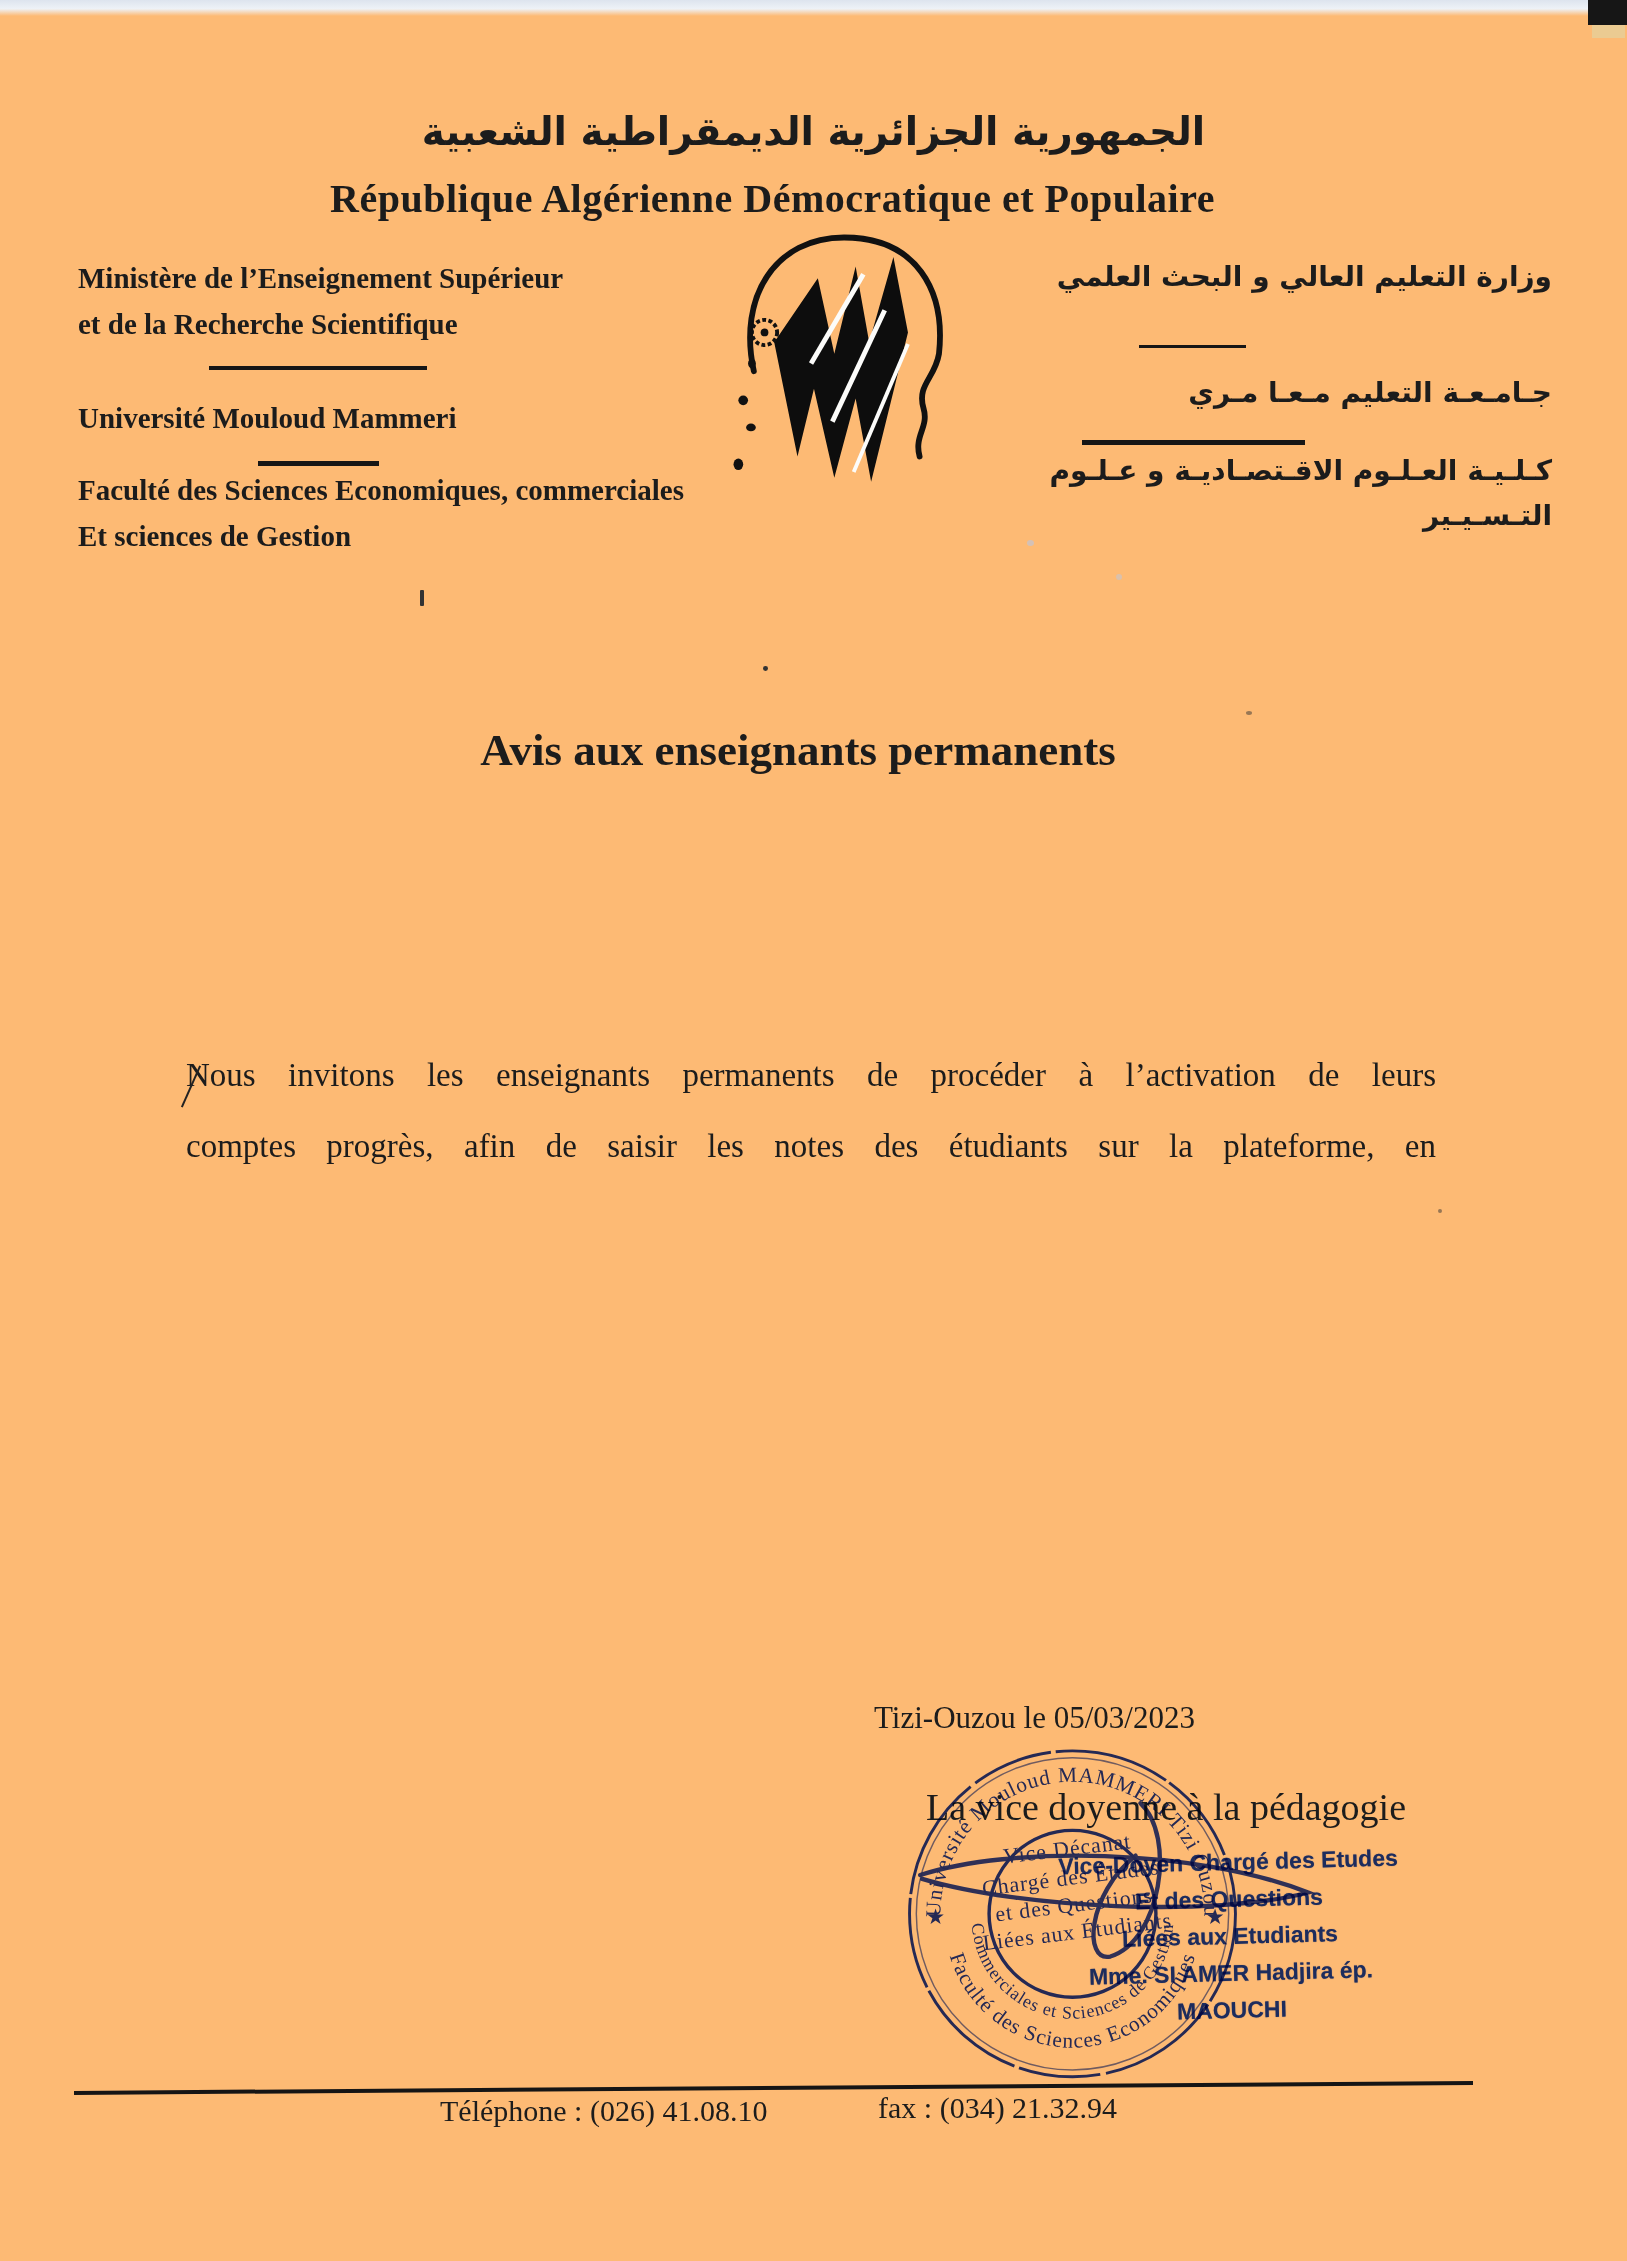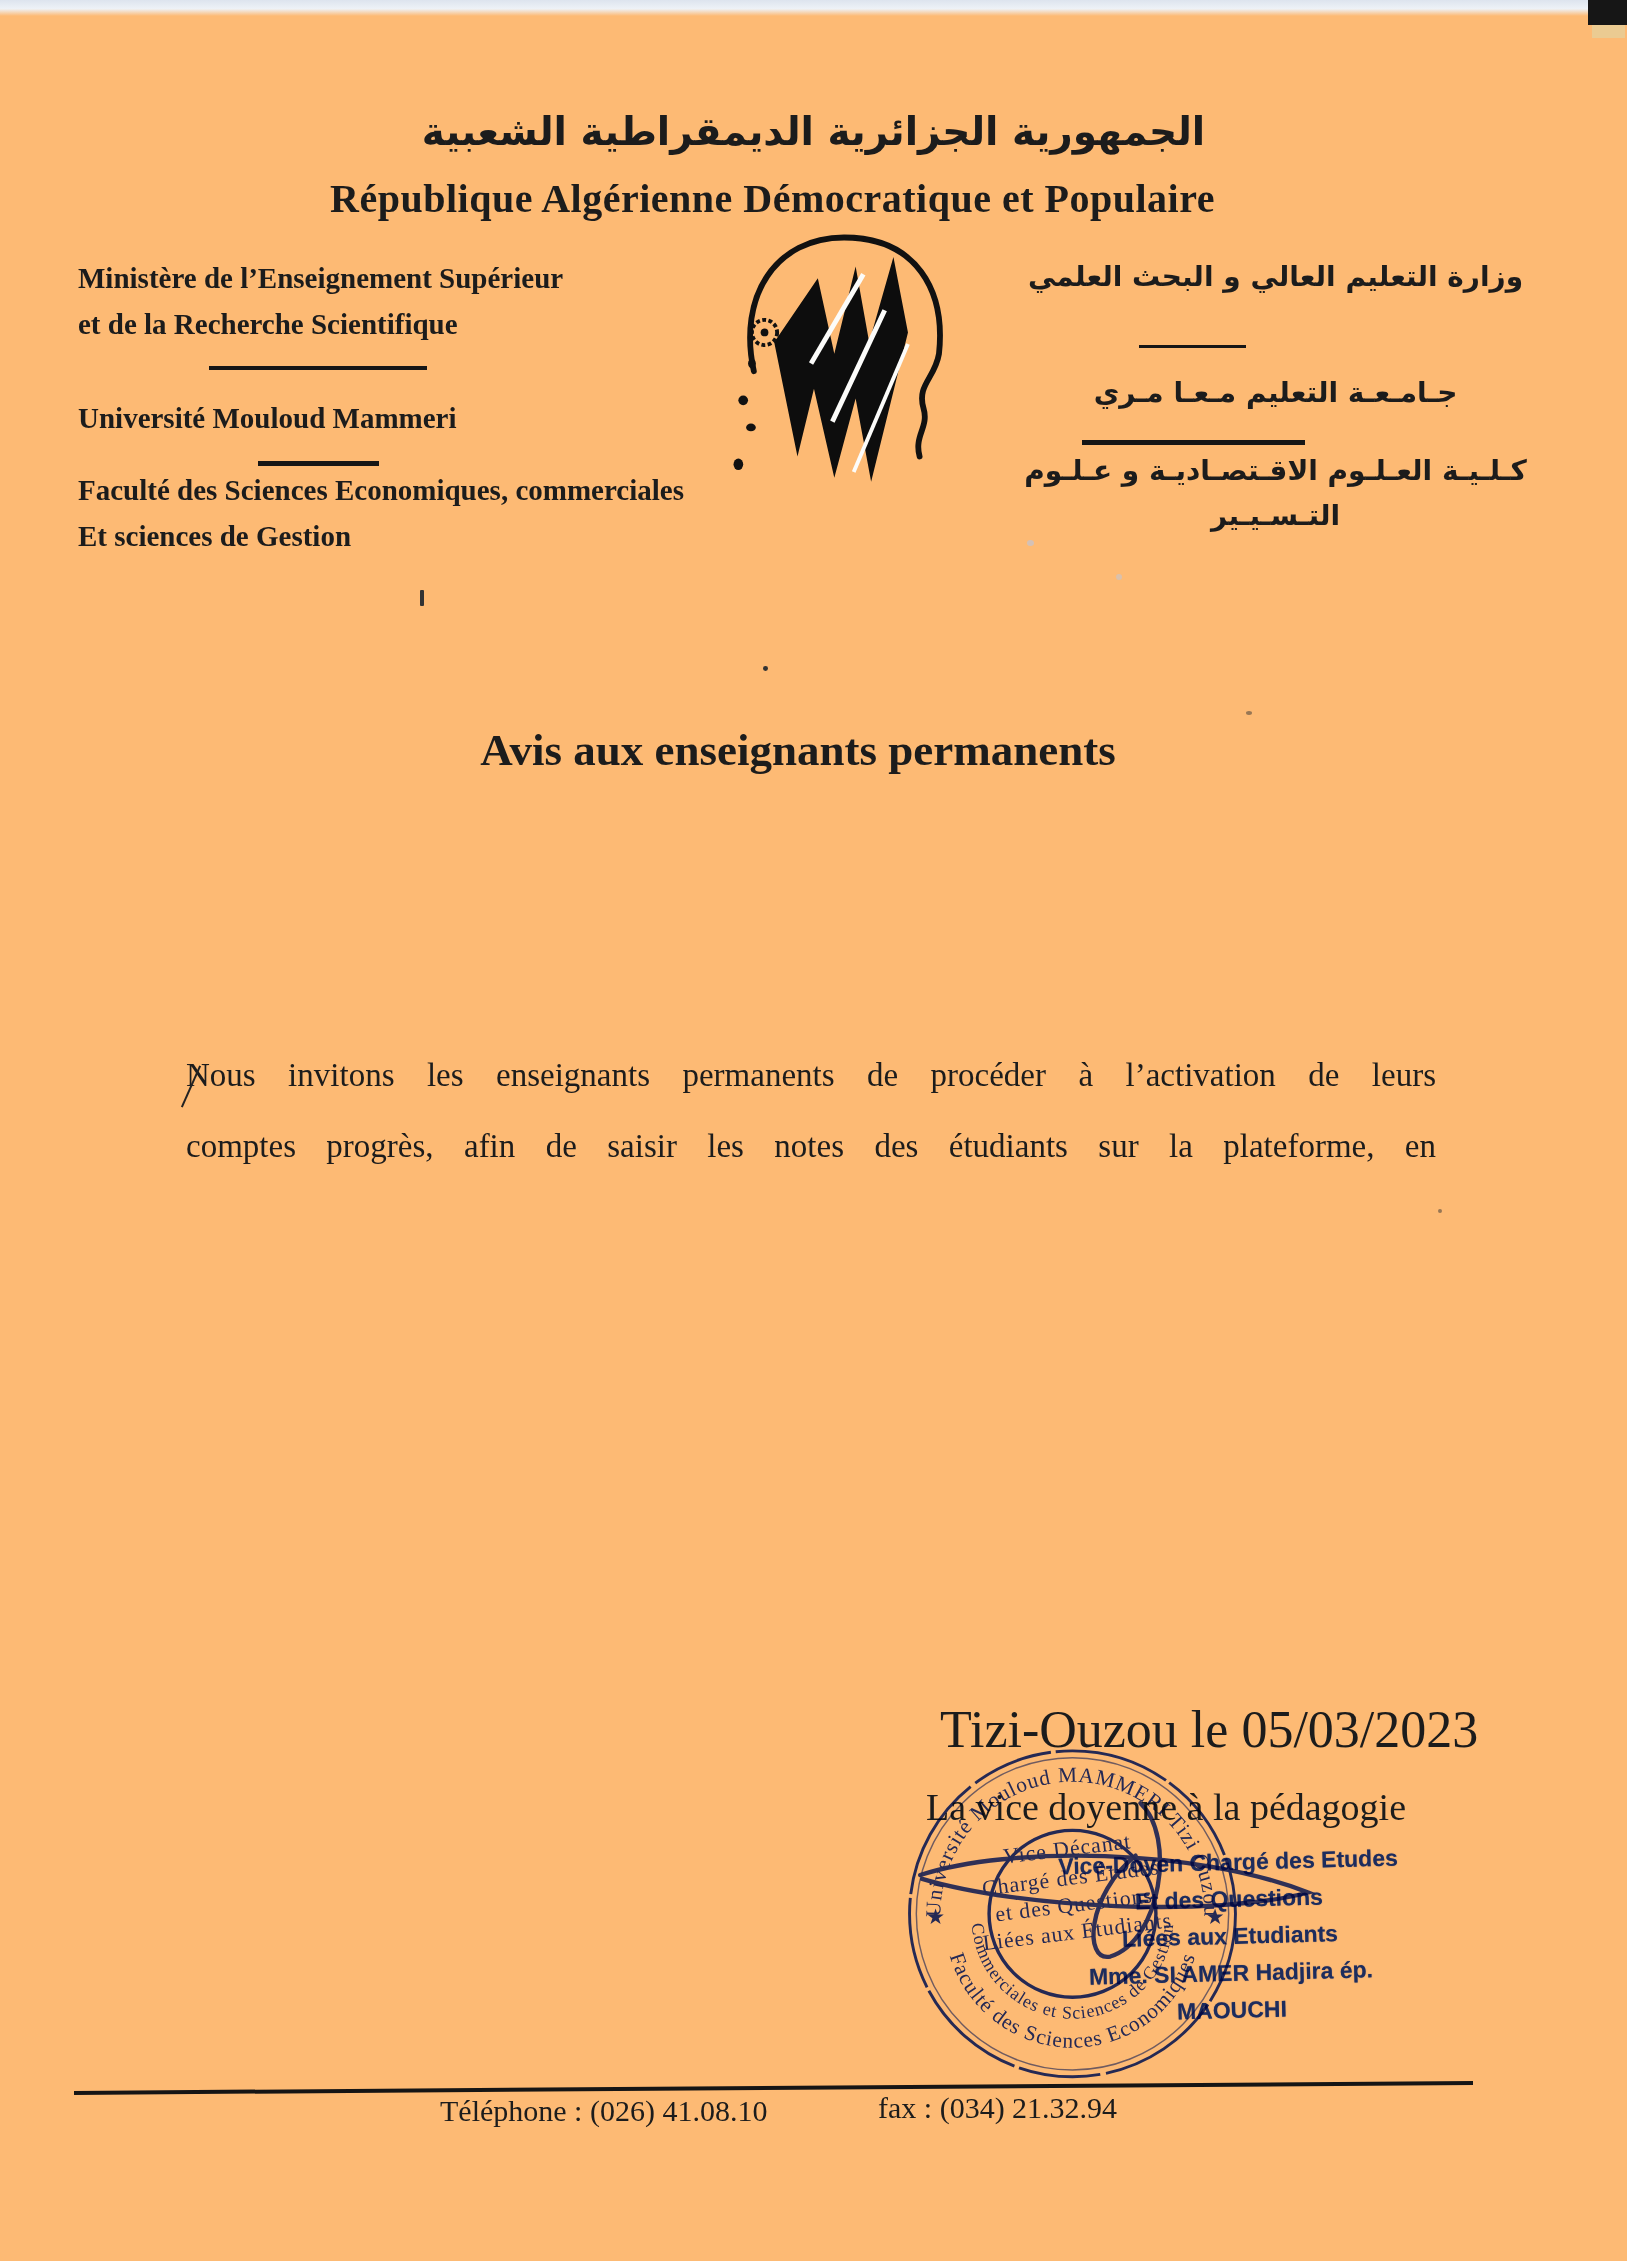--- a/index.html
+++ b/index.html
@@ -12,41 +12,41 @@
   .scan-corner-tan{position:absolute;right:1.9px;top:25px;width:33px;height:12.6px;background:#e3d3a0;opacity:.7;}
   .speck{position:absolute;background:#333;border-radius:50%;}
   .speck.blue{background:#b9c7e2;}
   
   .rep-ar{position:absolute;top:109px;left:0;width:1627px;text-align:center;
       font-family:"DejaVu Sans",sans-serif;font-weight:bold;font-size:39px;direction:rtl;}
   .rep-fr{position:absolute;top:175px;left:0;width:1627px;text-align:center;
       font-weight:bold;font-size:40px;letter-spacing:0.5px;transform:translateX(-41px);}
   .hdr-left{position:absolute;left:78px;top:255px;width:621px;text-align:left;
       font-weight:bold;font-size:29px;line-height:46px;}
-  .hdr-right{position:absolute;left:999px;top:254px;width:553px;text-align:center;direction:rtl;
+  .hdr-right{position:absolute;left:999px;top:254px;width:553px;text-align:right;direction:rtl;
       font-family:"DejaVu Sans",sans-serif;font-weight:bold;font-size:28px;line-height:45px;}
   .hr-div{height:3.9px;background:#161616;}
   .hdr-left .d1{width:218px;margin:19.4px 0 25px 131px;}
   .hdr-left .d2{width:121px;margin:19.4px 0 1.9px 180px;height:4.9px;}
   .hdr-right .d1{width:107px;margin:46px 0 0 0;margin-right:306px;height:2.9px;}
   .hdr-right .d2{width:223px;margin:25px 0 2.9px 0;margin-right:247px;height:4.9px;}
   .hdr-right .g1{margin-top:22px;}
   .logo{position:absolute;left:718px;top:218px;}
   
   .notice-title{position:absolute;top:724px;left:0;width:1627px;text-align:center;
       font-weight:bold;font-size:45px;transform:translateX(-15.5px);}
   
   .body-block{position:absolute;left:186px;top:1040px;width:1250px;font-size:33px;}
   .body-line{height:71px;line-height:71px;text-align:justify;text-align-last:justify;white-space:nowrap;}
   .body-line.last{text-align:left;text-align-last:left;white-space:normal;}
   .email{font-weight:bold;font-size:36px;border-bottom:3.9px solid #141414;padding-bottom:1px;}
   .n-slash{position:absolute;left:190px;top:1064px;width:1.9px;height:45px;background:#222;
       transform:rotate(24deg);}
   
-  .sig-date{position:absolute;left:940px;top:1700px;font-size:52px;z-index:2;}
+  .sig-date{position:absolute;left:874px;top:1700px;font-size:31px;z-index:2;}
   .sig-role{position:absolute;left:926px;top:1785px;font-size:38px;z-index:2;}
   .stamp-svg{position:absolute;left:893px;top:1747px;z-index:3;mix-blend-mode:multiply;}
   .stamp-overlay{position:absolute;left:1043px;top:1844px;width:374px;z-index:4;
       font-family:"Liberation Sans",sans-serif;font-weight:bold;font-size:23px;line-height:37px;
       text-align:center;transform:rotate(-1.5deg);mix-blend-mode:multiply;
       text-shadow:0 0 1px rgba(29,60,205,.55);}
   
   .foot-line{position:absolute;left:74px;top:2086px;width:1399px;height:3.9px;background:#151515;
       transform:rotate(-0.4deg);}
   .foot-phone{position:absolute;left:440px;top:2094px;font-size:30px;}

